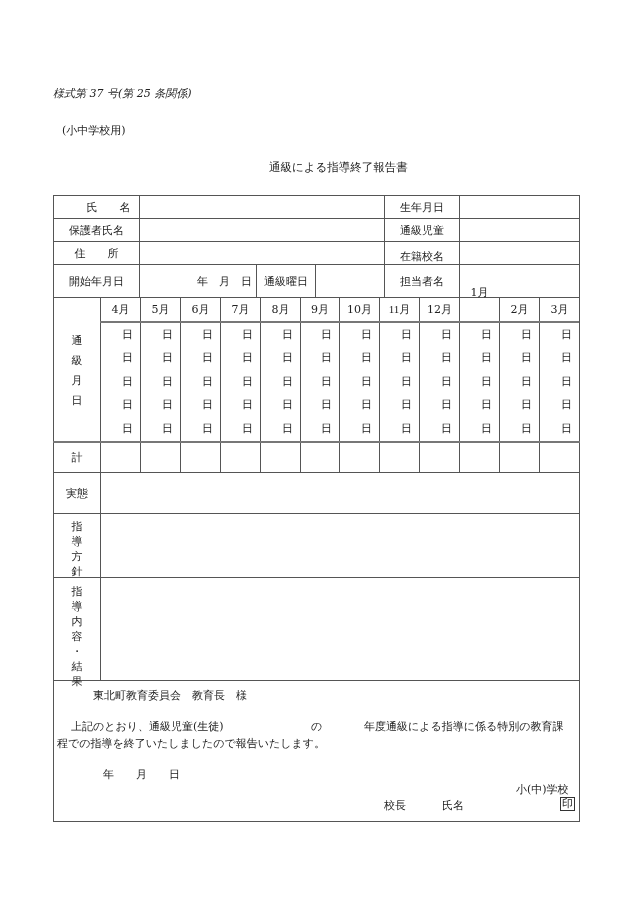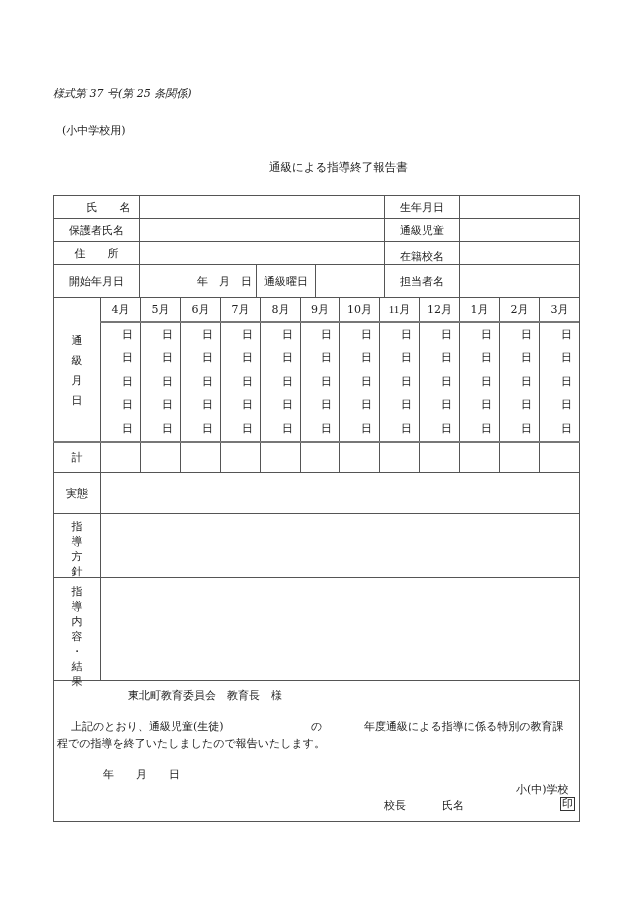--- a/index.html
+++ b/index.html
@@ -125,21 +125,21 @@
       <div class="cell-text" style="left:380px;top:443px;width:39px;height:29px;"></div>
       <div class="line" style="left:419px;top:297px;width:1px;height:175px;"></div>
       <div class="cell-text" style="left:420px;top:298px;width:39px;height:23px;">12月</div>
       <div class="cell-text" style="left:420px;top:324px;width:32px;height:20px;justify-content:flex-end;">日</div>
       <div class="cell-text" style="left:420px;top:347.5px;width:32px;height:20px;justify-content:flex-end;">日</div>
       <div class="cell-text" style="left:420px;top:371px;width:32px;height:20px;justify-content:flex-end;">日</div>
       <div class="cell-text" style="left:420px;top:394.5px;width:32px;height:20px;justify-content:flex-end;">日</div>
       <div class="cell-text" style="left:420px;top:418px;width:32px;height:20px;justify-content:flex-end;">日</div>
       <div class="cell-text" style="left:420px;top:443px;width:39px;height:29px;"></div>
       <div class="line" style="left:459px;top:297px;width:1px;height:175px;"></div>
-      <div class="cell-text" style="left:460px;top:298px;width:39px;height:23px;text-align:right;">1月</div>
+      <div class="cell-text" style="left:460px;top:281px;width:39px;height:23px;text-align:right;">1月</div>
       <div class="cell-text" style="left:460px;top:324px;width:32px;height:20px;justify-content:flex-end;">日</div>
       <div class="cell-text" style="left:460px;top:347.5px;width:32px;height:20px;justify-content:flex-end;">日</div>
       <div class="cell-text" style="left:460px;top:371px;width:32px;height:20px;justify-content:flex-end;">日</div>
       <div class="cell-text" style="left:460px;top:394.5px;width:32px;height:20px;justify-content:flex-end;">日</div>
       <div class="cell-text" style="left:460px;top:418px;width:32px;height:20px;justify-content:flex-end;">日</div>
       <div class="cell-text" style="left:460px;top:443px;width:39px;height:29px;"></div>
       <div class="line" style="left:499px;top:297px;width:1px;height:175px;"></div>
       <div class="cell-text" style="left:500px;top:298px;width:39px;height:23px;">2月</div>
       <div class="cell-text" style="left:500px;top:324px;width:32px;height:20px;justify-content:flex-end;">日</div>
       <div class="cell-text" style="left:500px;top:347.5px;width:32px;height:20px;justify-content:flex-end;">日</div>
@@ -187,21 +187,21 @@
       <span>指</span>
       <span>導</span>
       <span>内</span>
       <span>容</span>
       <span>・</span>
       <span>結</span>
       <span>果</span>
     </div>
   <div class="cell-text" style="left:101px;top:578px;width:478px;height:102px;"></div>
 
-  <div class="abs" style="left:93px;top:688px;margin-left:35px;">東北町教育委員会　教育長　様</div>
+  <div class="abs" style="left:93px;top:688px;">東北町教育委員会　教育長　様</div>
   <div class="abs" style="left:71px;top:719px;">上記のとおり、通級児童(生徒)</div>
   <div class="abs" style="left:311px;top:719px;">の</div>
   <div class="abs" style="left:364px;top:719px;">年度通級による指導に係る特別の教育課</div>
   <div class="abs" style="left:57px;top:736px;">程での指導を終了いたしましたので報告いたします。</div>
   <div class="abs" style="left:103px;top:767px;">年　　月　　日</div>
   <div class="abs" style="left:516px;top:782px;">小(中)学校</div>
   <div class="abs" style="left:384px;top:798px;">校長</div>
   <div class="abs" style="left:442px;top:798px;">氏名</div>
   <div class="abs stamp" style="left:560px;top:797px;">印</div>
 </div>

